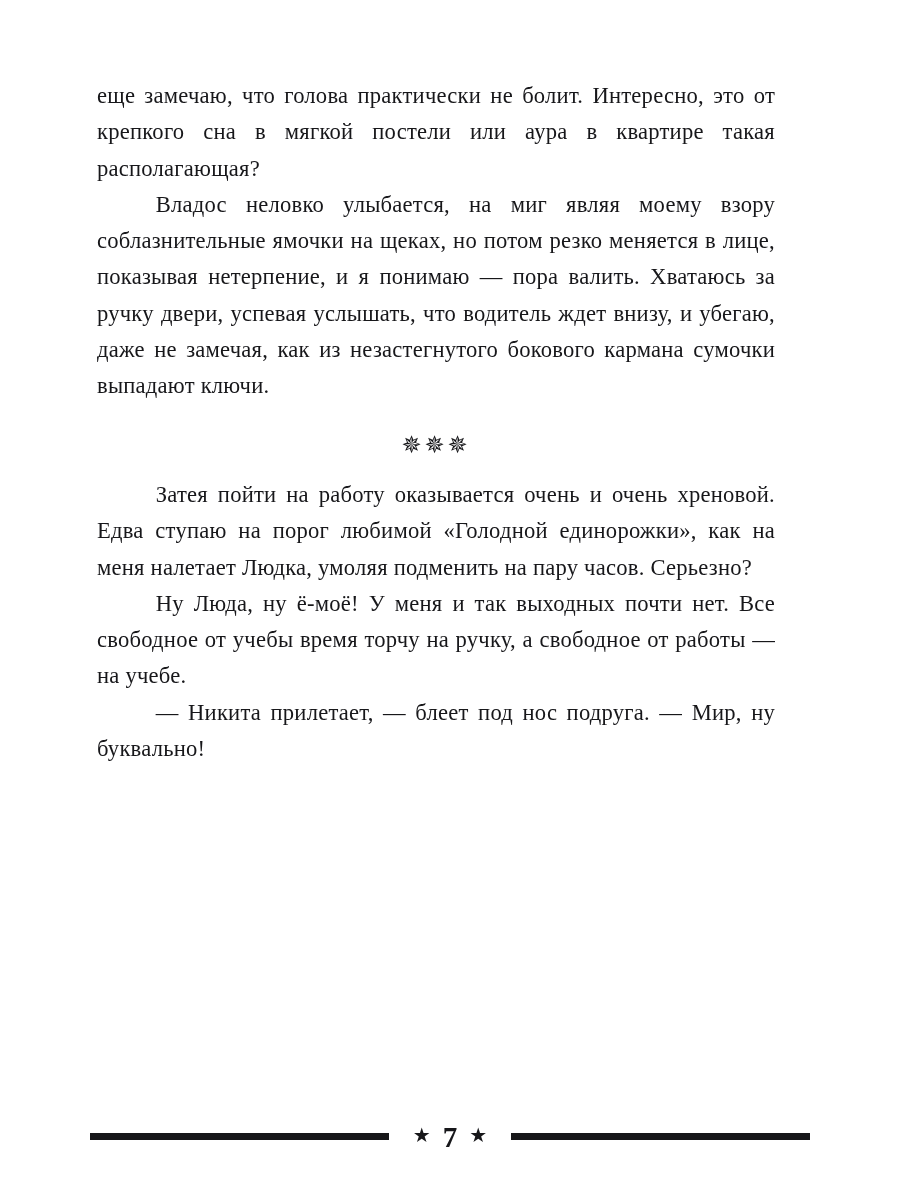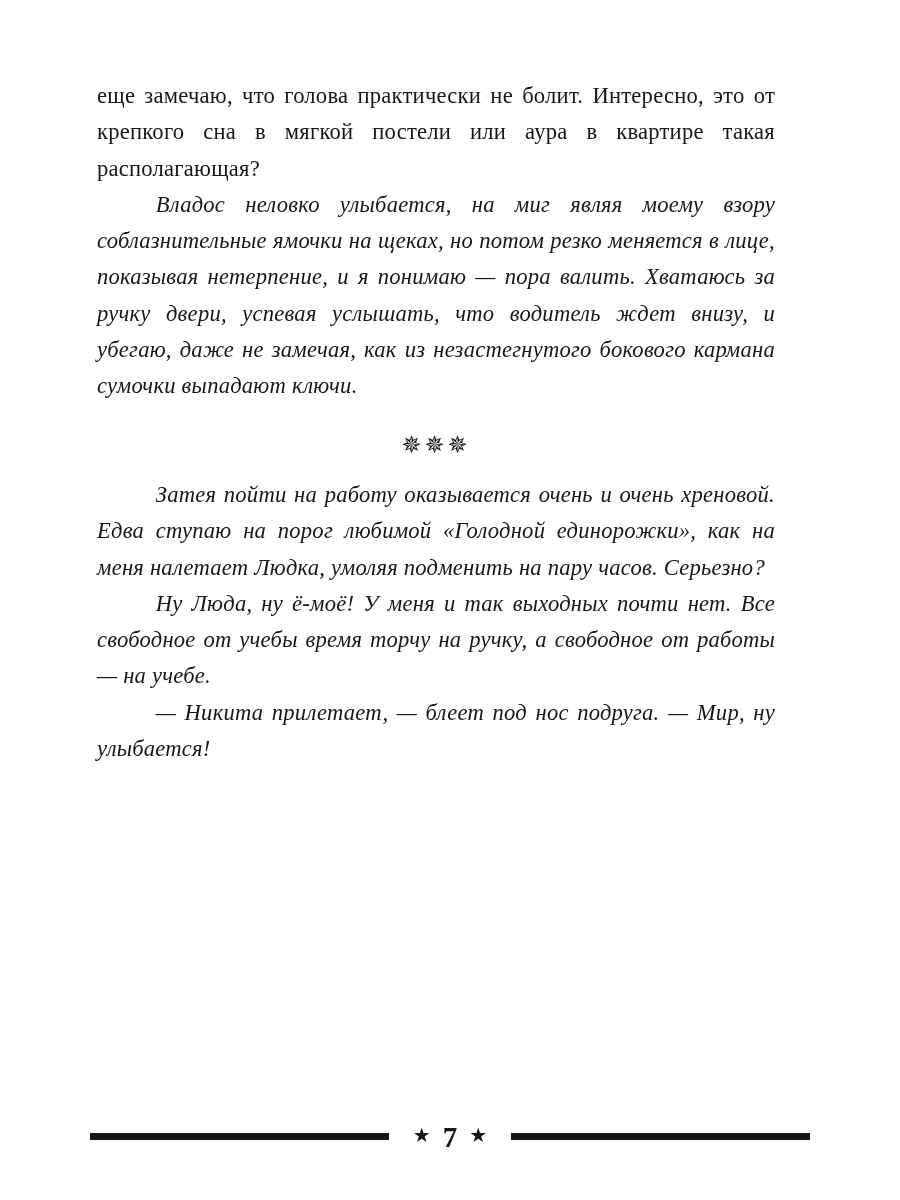--- a/index.html
+++ b/index.html
@@ -28,21 +28,20 @@
     font-size: 22.6px;
     line-height: 36.3px;
     text-align: justify;
     text-indent: 0;
     letter-spacing: 0.01em;
     -webkit-hyphens: none;
     hyphens: none;
   }
   .para.indent {
     text-indent: 2.6em;
-    font-style: italic;
   }
   .para.last-line-left {
     text-align-last: left;
   }
   .divider {
     margin: 0;
     text-align: center;
     font-size: 24px;
     line-height: 36.3px;
     letter-spacing: 0.12em;
@@ -105,21 +104,21 @@
 
     <div class="divider">✵✵✵</div>
 
     <p class="para indent">Затея пойти на работу оказывается очень и очень хреновой. Едва ступаю на порог любимой «Голодной единорожки», как на меня налетает Людка, умоляя подменить на пару часов. Серьезно?</p>
 
 
 
     <p class="para indent">Ну Люда, ну ё-моё! У меня и так выходных почти нет. Все свободное от учебы время торчу на ручку, а свободное от работы — на учебе.</p>
 
 
-    <p class="para indent last-line-left">— Никита прилетает, — блеет под нос подруга. — Мир, ну улыбается!</p>
+    <p class="para indent last-line-left">— Никита прилетает, — блеет под нос подруга. — Мир, ну буквально!</p>
 
 
   </div>
 
   <div class="footer">
     <div class="footer-inner">
       <div class="rule left"></div>
       <span class="star">★</span>
       <span class="page-number">7</span>
       <span class="star">★</span>

